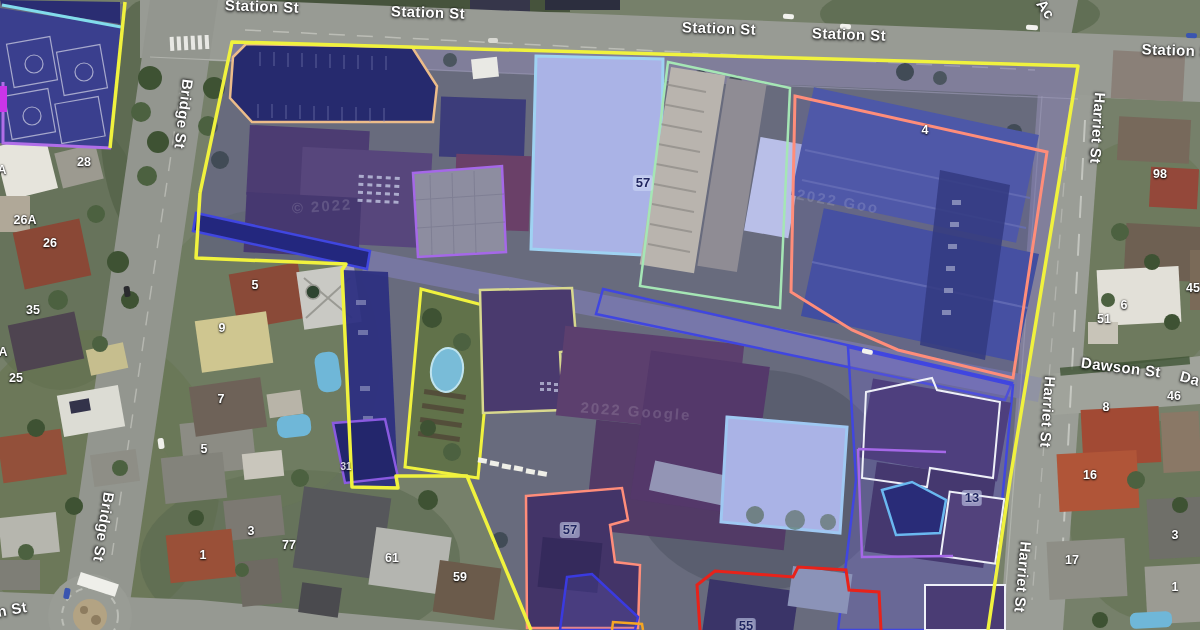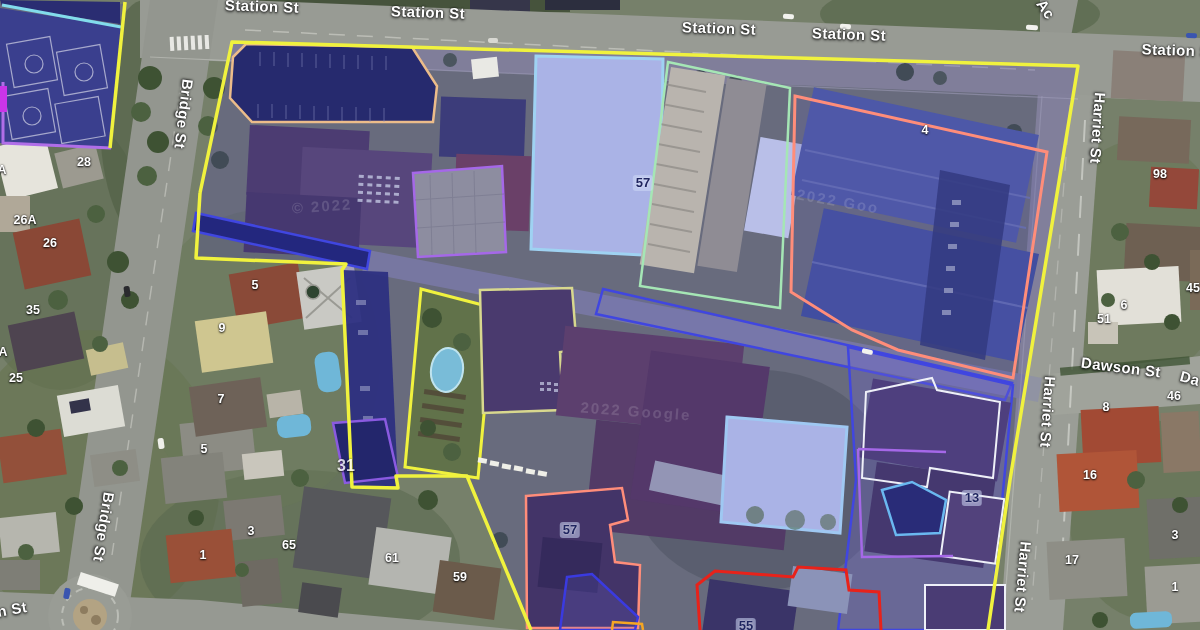--- a/index.html
+++ b/index.html
@@ -4,21 +4,21 @@
 <style>
   html,body{margin:0;padding:0;background:#222;}
   #stage{position:relative;width:1200px;height:630px;overflow:hidden;
          font-family:"Liberation Sans",sans-serif;background:#76806a;}
   #stage svg{position:absolute;left:0;top:0;}
   #labels{position:absolute;left:0;top:0;width:100%;height:100%;pointer-events:none;}
   .street{position:absolute;color:#fff;font-size:15px;font-weight:600;letter-spacing:.4px;
           white-space:nowrap;text-shadow:0 1px 3px rgba(0,0,0,.95),0 0 2px rgba(0,0,0,.85);}
   .hn{position:absolute;color:#fff;font-size:12.5px;font-weight:600;white-space:nowrap;
       text-shadow:0 1px 2px rgba(0,0,0,.9),0 0 2px rgba(0,0,0,.7);}
-  .hn-faint{opacity:.8;font-size:16px;}
+  .hn-faint{opacity:.8;font-size:10px;}
   .pl{position:absolute;color:#1f2560;font-size:13px;font-weight:700;white-space:nowrap;
       background:rgba(206,216,246,.55);border-radius:3px;padding:0 3px;line-height:16px;
       text-shadow:0 0 2px rgba(255,255,255,.8);}
   .wm{position:absolute;color:rgba(255,255,255,.14);font-size:15px;letter-spacing:2px;
       font-weight:600;white-space:nowrap;}
 </style>
 </head>
 <body>
 
 <div id="stage">
@@ -387,21 +387,21 @@
   <span class="hn" style="left:33px;top:310px;transform:translate(-50%,-50%)">35</span>
   <span class="hn" style="left:16px;top:378px;transform:translate(-50%,-50%)">25</span>
   <span class="hn" style="left:2px;top:170px;transform:translate(-50%,-50%)">A</span>
   <span class="hn" style="left:3px;top:352px;transform:translate(-50%,-50%)">A</span>
   <span class="hn" style="left:255px;top:285px;transform:translate(-50%,-50%)">5</span>
   <span class="hn" style="left:222px;top:328px;transform:translate(-50%,-50%)">9</span>
   <span class="hn" style="left:221px;top:399px;transform:translate(-50%,-50%)">7</span>
   <span class="hn" style="left:204px;top:449px;transform:translate(-50%,-50%)">5</span>
   <span class="hn" style="left:251px;top:531px;transform:translate(-50%,-50%)">3</span>
   <span class="hn" style="left:203px;top:555px;transform:translate(-50%,-50%)">1</span>
-  <span class="hn" style="left:289px;top:545px;transform:translate(-50%,-50%)">65</span>
+  <span class="hn" style="left:289px;top:545px;transform:translate(-50%,-50%)">77</span>
   <span class="hn" style="left:392px;top:558px;transform:translate(-50%,-50%)">61</span>
   <span class="hn" style="left:460px;top:577px;transform:translate(-50%,-50%)">59</span>
   <span class="hn hn-faint" style="left:346px;top:466px;transform:translate(-50%,-50%)">31</span>
   <span class="hn" style="left:925px;top:130px;transform:translate(-50%,-50%)">4</span>
   <span class="hn" style="left:1160px;top:174px;transform:translate(-50%,-50%)">98</span>
   <span class="hn" style="left:1193px;top:288px;transform:translate(-50%,-50%)">45</span>
   <span class="hn" style="left:1124px;top:305px;transform:translate(-50%,-50%)">6</span>
   <span class="hn" style="left:1104px;top:319px;transform:translate(-50%,-50%)">51</span>
   <span class="hn" style="left:1106px;top:407px;transform:translate(-50%,-50%)">8</span>
   <span class="hn" style="left:1174px;top:396px;transform:translate(-50%,-50%)">46</span>

